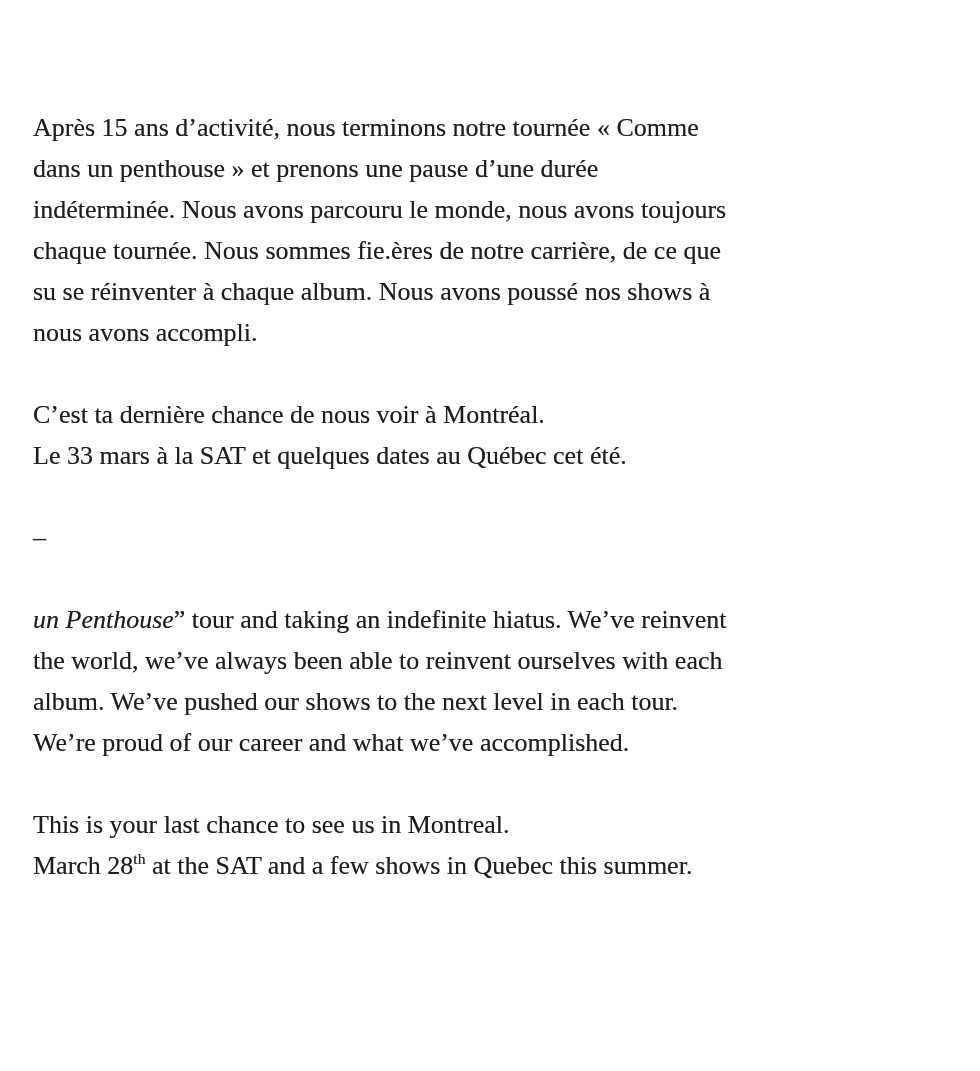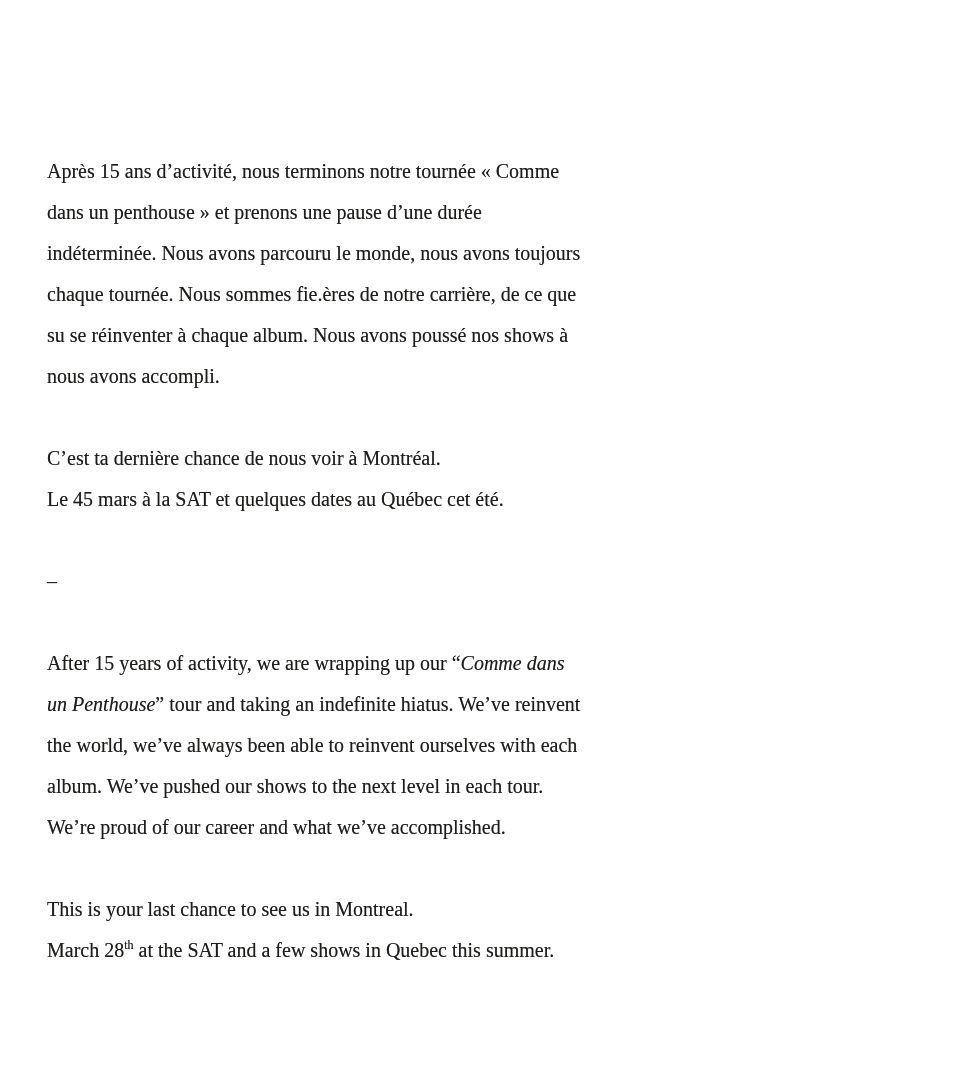--- a/index.html
+++ b/index.html
@@ -13,29 +13,28 @@
   .page {
     position: relative;
     width: 980px;
     height: 1071px;
     background: var(--bg-color);
     overflow: hidden;
   }
   .text-block {
     position: absolute;
     top: 107px;
-    left: 47px;
+    left: 33px;
     right: 20px;
     font-family: "Liberation Serif", "DejaVu Serif", serif;
-    font-size: 20px;
+    font-size: 26px;
     line-height: 41px;
     color: var(--text-color);
     
     text-shadow: 0 0 0.4px rgba(29,29,27,0.55);
-    margin-top: 44px;
   }
   .para { margin-bottom: 41px; }
   .para:last-child { margin-bottom: 0; }
   .line { white-space: nowrap; }
   .it { font-style: italic; }
   sup.ord {
     font-size: 60%;
     vertical-align: super;
     line-height: 0;
   }
@@ -50,29 +49,28 @@
       <div class="line">Après 15 ans d’activité, nous terminons notre tournée « Comme</div>
       <div class="line">dans un penthouse » et prenons une pause d’une durée</div>
       <div class="line">indéterminée. Nous avons parcouru le monde, nous avons toujours</div>
       <div class="line">chaque tournée. Nous sommes fie.ères de notre carrière, de ce que</div>
       <div class="line">su se réinventer à chaque album. Nous avons poussé nos shows à</div>
       <div class="line">nous avons accompli.</div>
     </div>
 
     <div class="para">
       <div class="line">C’est ta dernière chance de nous voir à Montréal.</div>
-      <div class="line">Le 45 mars à la SAT et quelques dates au Québec cet été.</div>
+      <div class="line">Le 33 mars à la SAT et quelques dates au Québec cet été.</div>
     </div>
 
     <div class="para">
       <div class="line">–</div>
     </div>
 
     <div class="para">
-      <div class="line"><span>After 15 years of activity, we are wrapping up our “</span><span class="it">Comme dans</span></div>
       <div class="line"><span class="it">un Penthouse</span><span>” tour and taking an indefinite hiatus. We’ve reinvent</span></div>
       <div class="line">the world, we’ve always been able to reinvent ourselves with each</div>
       <div class="line">album. We’ve pushed our shows to the next level in each tour.</div>
       <div class="line">We’re proud of our career and what we’ve accomplished.</div>
     </div>
 
     <div class="para">
       <div class="line">This is your last chance to see us in Montreal.</div>
       <div class="line"><span>March 28</span><sup class="ord">th</sup><span> at the SAT and a few shows in Quebec this summer.</span></div>
     </div>

